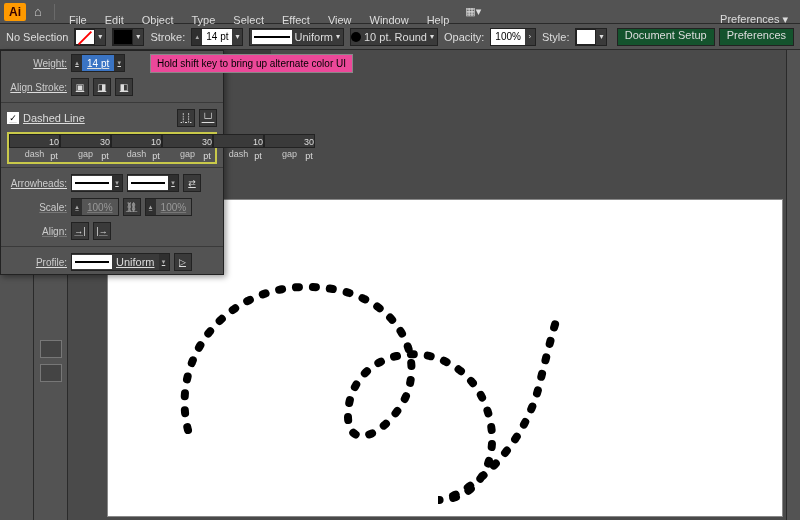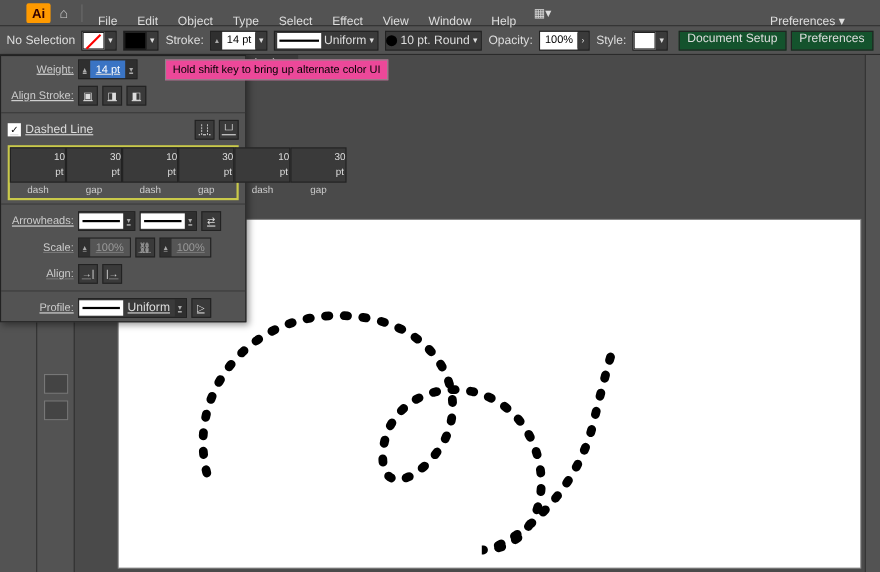--- a/index.html
+++ b/index.html
@@ -1,17 +1,17 @@
 <!DOCTYPE html>
 <html><head>
 <meta charset="utf-8">
 <style>
   * { box-sizing: border-box; margin: 0; padding: 0; font-family: Tahoma, Arial, sans-serif; font-size: 11px; color: #ddd; }
   body { background: #4a4a4a; width: 800px; height: 520px; overflow: hidden; position: relative; }
-  .menubar { height: 24px; background: #535353; display: flex; align-items: center; padding: 0 24px; gap: 2px; border-bottom: 1px solid #2a2a2a; }
+  .menubar { height: 24px; background: #535353; display: flex; align-items: center; padding: 0 4px; gap: 2px; border-bottom: 1px solid #2a2a2a; }
   .ai-logo { width: 22px; height: 18px; background: #ff9a00; color: #330000; font-weight: bold; display: flex; align-items: center; justify-content: center; border-radius: 2px; font-size: 12px; }
   .home-icon { width: 20px; height: 18px; display: flex; align-items: center; justify-content: center; color: #ccc; font-size: 13px; }
   .menu-sep { width: 1px; height: 16px; background: #6a6a6a; margin: 0 4px; }
   .menu-item { padding: 2px 8px; cursor: default; margin-top: 16px; }
   .menu-right { margin-left: auto; display: flex; align-items: center; gap: 4px; }
   .workspace-icon { width: 16px; height: 14px; display: flex; align-items: center; justify-content: center; }
 
   .controlbar { height: 26px; background: #535353; display: flex; align-items: center; padding: 0 6px; gap: 6px; border-bottom: 1px solid #2a2a2a; font-size: 10px; color: #ccc; }
   .cb-label { color: #ddd; white-space: nowrap; }
   .cb-swatch { width: 20px; height: 16px; border: 1px solid #222; background: #fff; position: relative; }
@@ -40,21 +40,21 @@
   .sp-row { display: flex; align-items: center; padding: 3px 6px; gap: 4px; min-height: 22px; text-decoration: underline; }
   .sp-label { width: 60px; text-align: right; color: #ccc; font-size: 10px; }
   .sp-input { display: flex; align-items: center; background: #3a3a3a; border: 1px solid #222; height: 18px; }
   .sp-spin { width: 10px; background: #2f2f2f; height: 100%; display: flex; align-items: center; justify-content: center; font-size: 7px; color: #aaa; }
   .sp-val { background: #fff; color: #000; padding: 0 5px; height: 100%; display: flex; align-items: center; font-size: 10px; min-width: 32px; }
   .sp-val.sel { background: #3a74c4; color: #fff; }
   .sp-iconbtn { width: 18px; height: 18px; background: #3a3a3a; border: 1px solid #222; display: flex; align-items: center; justify-content: center; font-size: 9px; }
   .sp-check { width: 12px; height: 12px; background: #fff; color: #000; display: flex; align-items: center; justify-content: center; font-size: 9px; }
   .sp-dashgrid { display: flex; border: 2px solid #c9c94a; margin: 2px 6px; }
   .sp-dashcell { flex: 1; text-align: center; }
-  .sp-dashcell .v { background: #3a3a3a; border: 1px solid #222; height: 32px; line-height: 14px; font-size: 9px; padding-left: 39px; }
+  .sp-dashcell .v { background: #3a3a3a; border: 1px solid #222; height: 14px; line-height: 14px; font-size: 9px; padding-left: 39px; }
   .sp-dashcell .l { font-size: 9px; color: #ccc; padding: 1px 0 3px; }
   .sp-arrow-pre { width: 40px; height: 14px; background: #fff; position: relative; }
   .sp-arrow-pre::after { content: ""; position: absolute; left: 3px; right: 3px; top: 6px; border-top: 2px solid #000; }
   .sp-disabled { color: #777; }
   .sp-sep { height: 1px; background: #3a3a3a; margin: 3px 0; }
 
   .tooltip { position: absolute; left: 150px; top: 54px; background: #ec4899; color: #000; border: 1px solid #888; padding: 3px 6px; font-size: 10px; z-index: 10; }
 </style>
 </head>
 <body>

